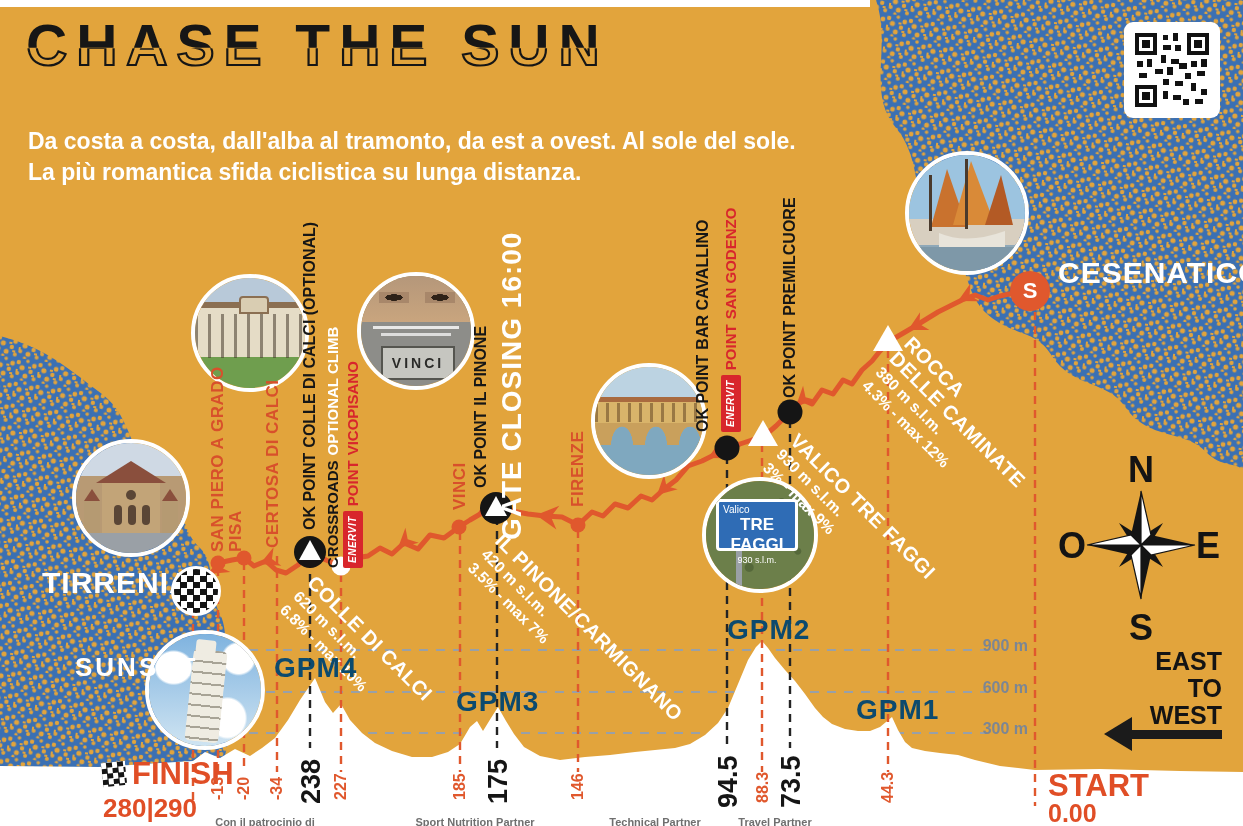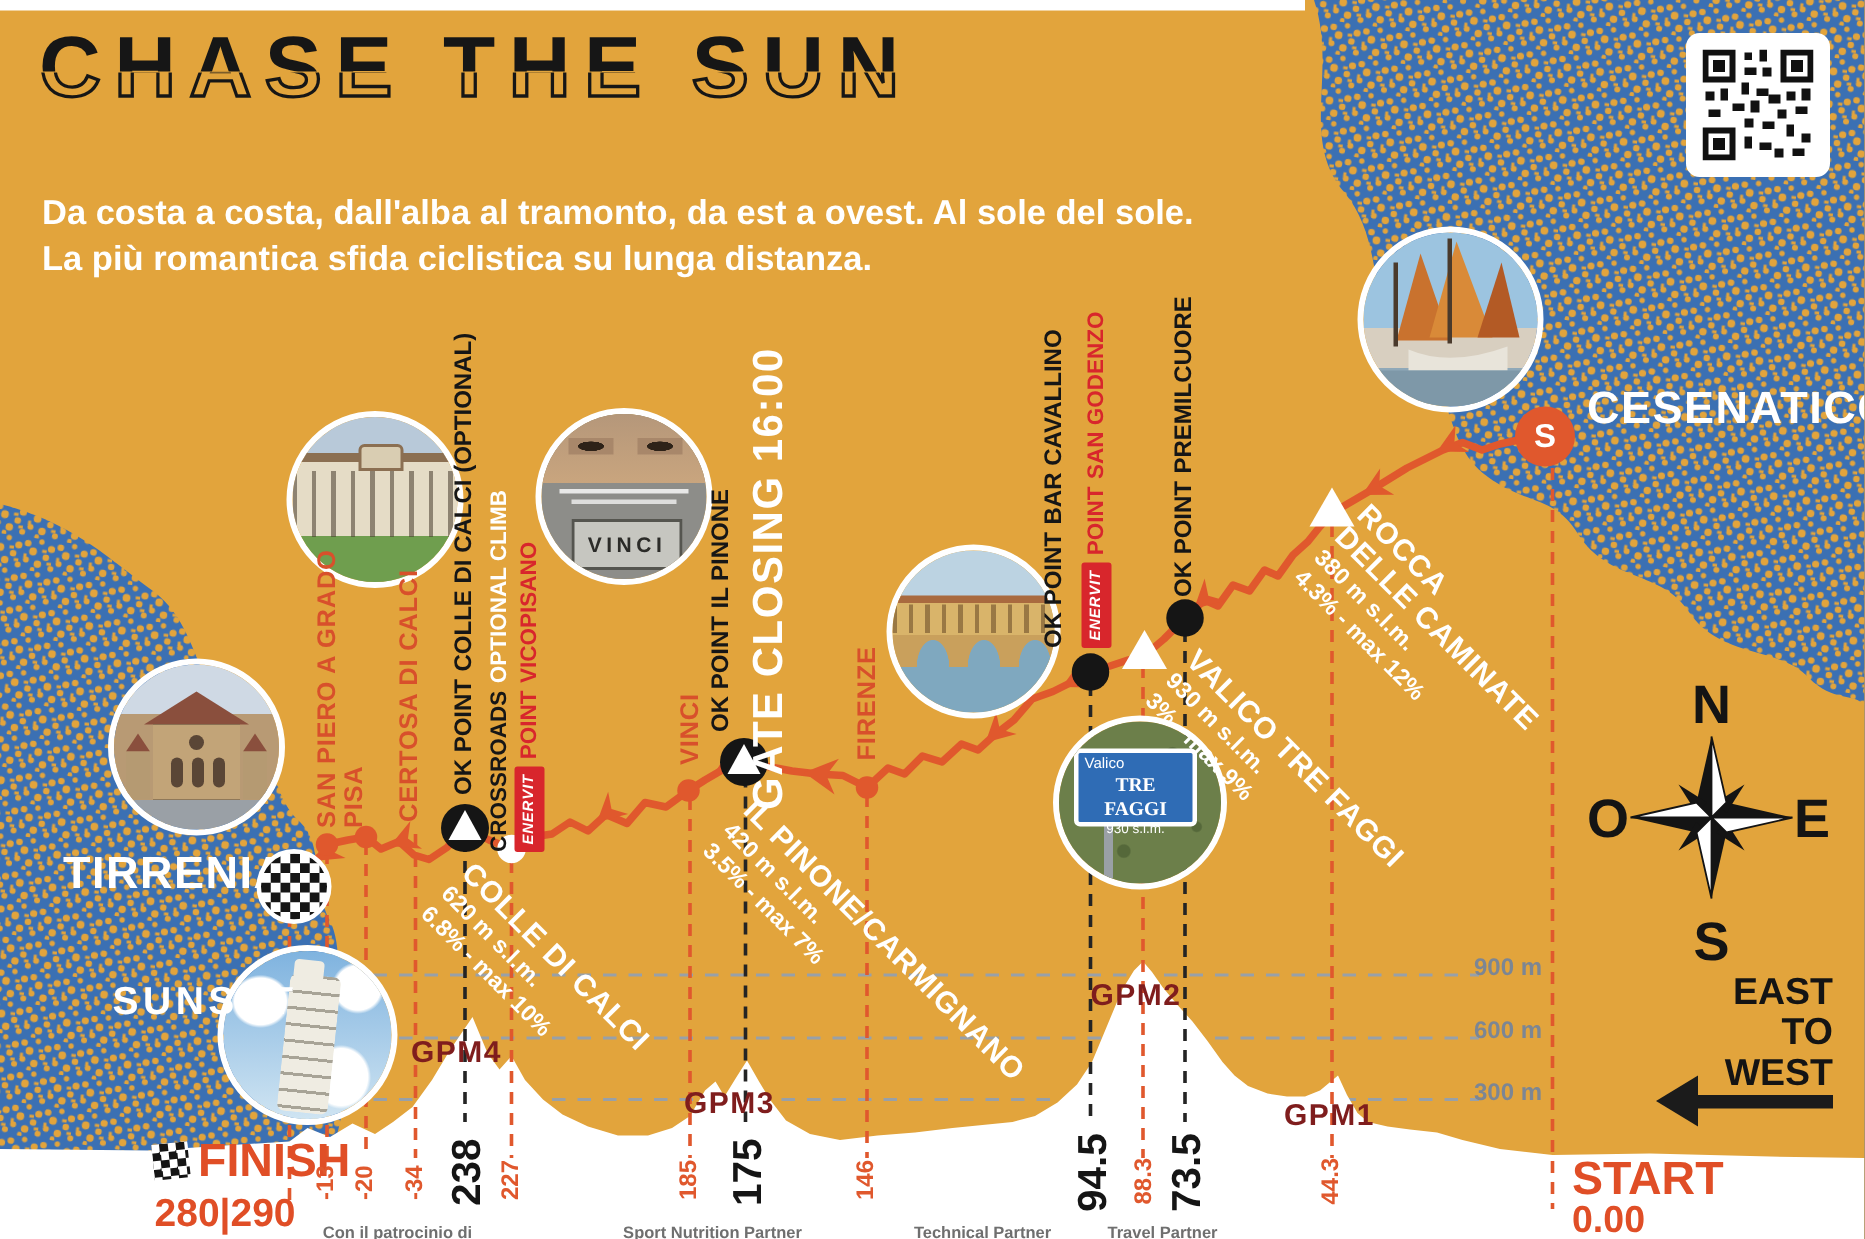--- a/index.html
+++ b/index.html
@@ -38,21 +38,21 @@
   .black-pt{color:#161616;}
   .red-pt{color:#D8262C;font-weight:800;}
   .enervit{background:#D8262C;color:#fff;font-style:italic;font-weight:800;font-size:10px;
            padding:1px 5px;border-radius:2px;letter-spacing:.5px;}
   .gate{color:#fff;font-size:28px;font-weight:800;letter-spacing:1px;}
   .twoline{flex-direction:column;align-items:flex-start;gap:0;}
   
   .clabel{position:absolute;transform-origin:0 0;transform:rotate(45deg);color:#fff;white-space:nowrap;}
   .clabel .c-name{font-size:20px;font-weight:800;letter-spacing:.5px;line-height:21px;white-space:pre-line;}
   .clabel .c-sub{font-size:15.5px;font-weight:600;line-height:19px;}
-  .gpm{position:absolute;color:#7f1d1d;font-size:20px;font-weight:800;letter-spacing:1px;margin-top:39px;}
+  .gpm{position:absolute;color:#0c4a6e;font-size:28px;font-weight:800;letter-spacing:1px;}
   
   .elev{position:absolute;width:62px;text-align:right;color:#7C8694;font-size:16px;font-weight:700;}
   .tick{position:absolute;transform-origin:0 0;transform:rotate(-90deg);font-weight:800;white-space:nowrap;}
   .tick.minor{color:#E0582D;font-size:16px;}
   .tick.major{color:#151515;font-size:27px;}
   .finishlbl{color:#E04E26;font-weight:800;}
   .checker{background:#fff;background-image:conic-gradient(#151515 0 25%,#fff 0 50%,#151515 0 75%,#fff 0);}
   .partner{position:absolute;transform:translateX(-50%);color:#6f6f6f;font-size:11px;font-weight:600;white-space:nowrap;}
   .dir-note{right:21px;top:648px;text-align:right;color:#141414;font-size:25px;font-weight:800;line-height:27px;}
 </style>
@@ -299,21 +299,21 @@
     <div class="fill" style="top:56px;left:14px;width:26px;height:22px;background:radial-gradient(ellipse at 50% 100%,#7fa8bf 58%,transparent 60%);"></div>
     <div class="fill" style="top:56px;left:48px;width:26px;height:22px;background:radial-gradient(ellipse at 50% 100%,#7fa8bf 58%,transparent 60%);"></div>
     <div class="fill" style="top:56px;left:82px;width:26px;height:22px;background:radial-gradient(ellipse at 50% 100%,#7fa8bf 58%,transparent 60%);"></div>
   </div>
 
   <div class="photo" style="left:702px;top:477px;width:116px;height:116px;">
     <div class="fill" style="background:#6c7f4a;background-image:radial-gradient(circle at 20% 30%,#55683a 3px,transparent 4px),radial-gradient(circle at 70% 20%,#55683a 4px,transparent 5px),radial-gradient(circle at 40% 80%,#55683a 4px,transparent 5px),radial-gradient(circle at 85% 65%,#55683a 3px,transparent 4px);"></div>
     <div class="fill" style="top:64px;left:30px;width:6px;height:52px;background:#9aa0a6;"></div>
     <div class="fill" style="top:18px;left:10px;width:82px;height:52px;background:#2f6cb5;border:3px solid #fff;border-radius:4px;padding:2px 4px;box-sizing:border-box;color:#fff;">
       <div style="font-size:10px;text-align:left;">Valico</div>
-      <div style="font-size:13px;font-weight:800;text-align:center;font-family:Liberation Serif, serif;">TRE FAGGI</div>
+      <div style="font-size:17px;font-weight:800;text-align:center;">TRE FAGGI</div>
       <div style="font-size:9px;text-align:center;">930 s.l.m.</div>
     </div>
   </div>
 
   <div class="photo" style="left:145px;top:630px;width:120px;height:120px;">
     <div class="fill" style="background:linear-gradient(#7fb3df,#cfe4f2);"></div>
     <div class="fill" style="background:radial-gradient(ellipse at 22% 30%,#fff 14%,transparent 16%),radial-gradient(ellipse at 80% 22%,#fff 12%,transparent 14%),radial-gradient(ellipse at 70% 75%,#fff 16%,transparent 18%);"></div>
     <div class="fill" style="left:40px;top:16px;width:34px;height:92px;background:#efece2;border-radius:5px;transform:rotate(6deg);background-image:repeating-linear-gradient(rgba(120,115,100,.6) 0 2px,transparent 2px 11px);"></div>
     <div class="fill" style="left:47px;top:6px;width:20px;height:14px;background:#efece2;border-radius:3px;transform:rotate(6deg);"></div>
   </div>

